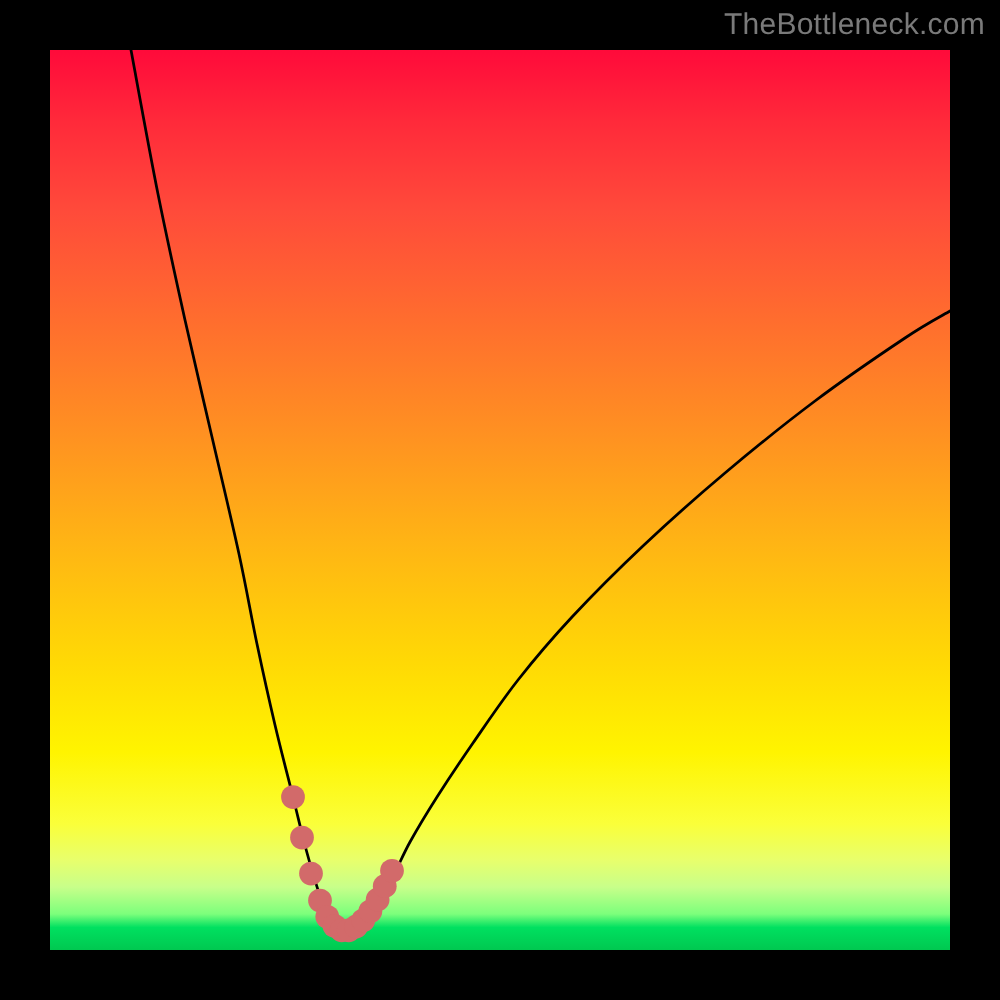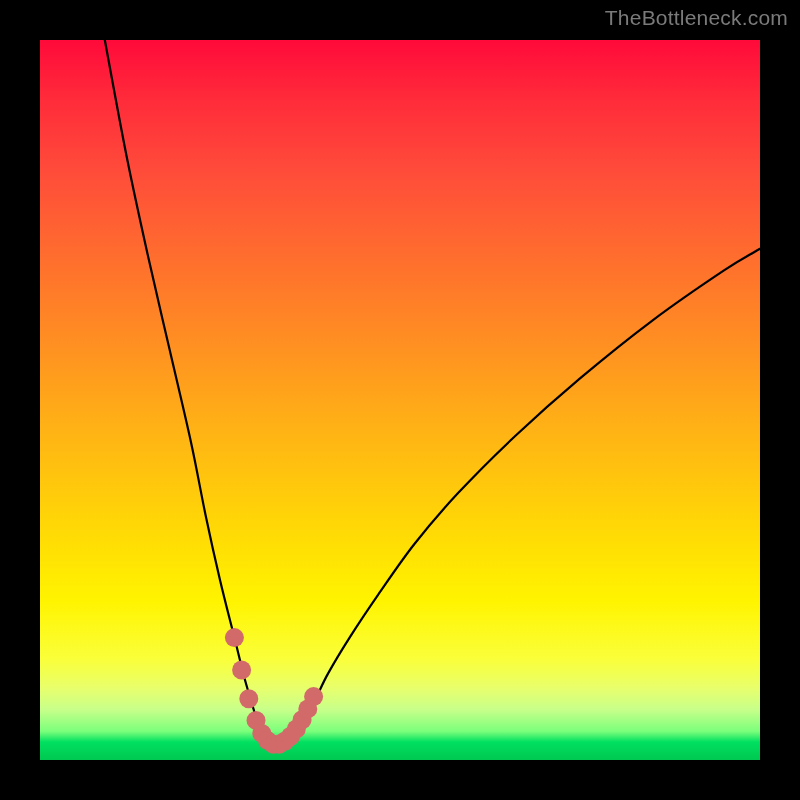--- a/index.html
+++ b/index.html
@@ -42,21 +42,21 @@
       #7cff7c 96%,
       #00e060 97.5%,
       #00c850 100%
     );
   }
   .watermark {
     position: absolute;
     top: 6px;
     right: 12px;
     color: #7a7a7a;
-    font-size: 21px;
+    font-size: 24px;
     letter-spacing: 0.2px;
     user-select: none;
     pointer-events: none;
   }
   svg.curve {
     position: absolute;
     left: 0;
     top: 0;
     width: 720px;
     height: 720px;

